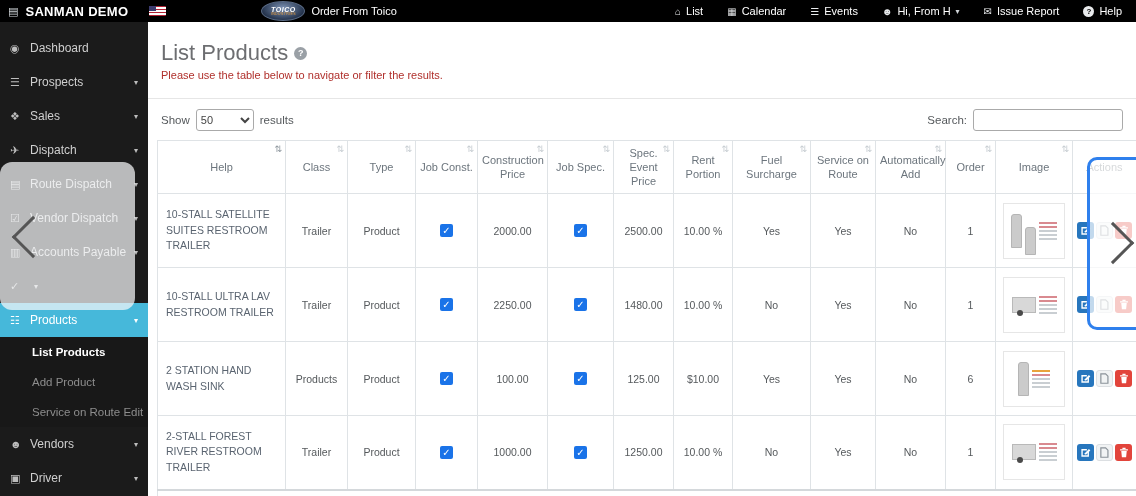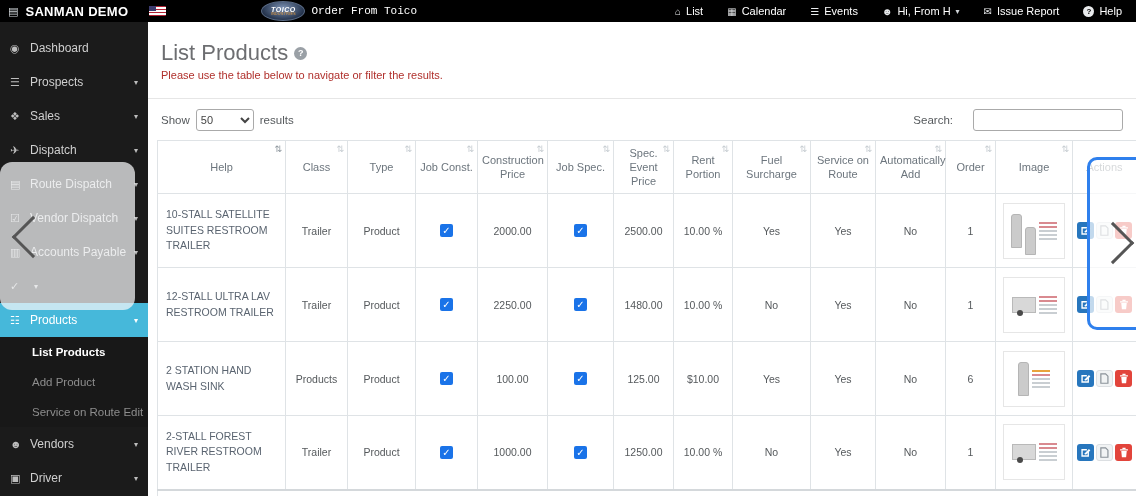--- a/index.html
+++ b/index.html
@@ -14,21 +14,21 @@
   .tb-brand { font-weight:bold; font-size:13px; letter-spacing:.3px; }
   .tb-fileicon { color:#cfd4d8; font-size:11px; }
   .flag { width:17px; height:10px; margin-left:14px; position:relative;
     background:repeating-linear-gradient(#b22234 0 1.5px,#fff 1.5px 3px); border-radius:1px; }
   .flag::after { content:""; position:absolute; left:0; top:0; width:7px; height:5px; background:#3c3b6e; }
   .tb-logo-wrap { display:flex; align-items:center; gap:6px; margin-left:95px; }
   .toico-oval { width:44px; height:20px; border-radius:50%; background:radial-gradient(ellipse at 50% 35%, #7d93b5 0%, #27364f 70%, #121b2b 100%);
     border:1px solid #5a6b85; display:flex; flex-direction:column; align-items:center; justify-content:center; line-height:1; }
   .toico-oval .t1 { font-size:7px; font-weight:bold; font-style:italic; color:#fff; letter-spacing:.5px; }
   .toico-oval .t2 { font-size:3.5px; color:#f0a13c; letter-spacing:.4px; }
-  .tb-order { font-size:11px;font-family:Liberation Mono, monospace; }
+  .tb-order { font-size:11px; }
   .tb-right { margin-left:auto; display:flex; align-items:center; gap:24px; padding-right:14px; }
   .tb-item { display:flex; align-items:center; gap:5px; cursor:pointer; white-space:nowrap; }
   .tb-ico { font-size:10px; color:#e8eaec; }
   .help-circ { width:11px; height:11px; border-radius:50%; background:#e8eaec; color:#000;
     font-size:8px; font-weight:bold; display:flex; align-items:center; justify-content:center; }
   .caret { font-size:8px; color:#cfd4d8; }
 
   
   .sidebar { position:absolute; left:0; top:22px; width:148px; height:474px; background:#1b1b1b; z-index:4; }
   .sb-item { height:34px; display:flex; align-items:center; padding:0 10px 0 10px; color:#cfcfcf;
@@ -48,21 +48,21 @@
   .page-head { padding:18px 0 0 13px; }
   .page-title { font-size:22px; color:#6d6e71; display:flex; align-items:center; gap:6px; }
   .q-circ { width:13px; height:13px; border-radius:50%; background:#9aa0a6; color:#fff; font-size:9px;
     font-weight:bold; display:flex; align-items:center; justify-content:center; }
   .page-sub { color:#b0302c; font-size:11px; margin-top:3px; }
   .rule { border:none; border-top:1px solid #e6e6e6; margin-top:17px; }
 
   .controls { display:flex; align-items:center; margin:10px 13px 0 13px; font-size:11.5px; color:#55595c; }
   .len-select { margin:0 6px; width:58px; height:22px; font-size:11px; color:#444;
     border:1px solid #aaa; border-radius:3px; background:#fff; }
-  .search-wrap { margin-left:auto; display:flex; align-items:center; gap:20px; }
+  .search-wrap { margin-left:auto; display:flex; align-items:center; gap:6px; }
   .search-input { width:150px; height:22px; border:1px solid #aaa; border-radius:3px; padding:0 5px; font-size:11px; }
 
   
   table.grid { border-collapse:collapse; table-layout:fixed; width:979px; margin:9px 0 0 9px;
     font-size:10.5px; color:#55595c; }
   .grid th,.grid td { border:1px solid #dfe3e6; text-align:center; vertical-align:middle; padding:3px 4px; }
   .grid th { color:#6c757d; font-weight:400; font-size:11px; position:relative; height:53px; line-height:1.3; }
   .sort { position:absolute; top:3px; right:3px; font-size:9px; color:#c6ccd1; }
   .sort.on { color:#8d969d; }
   .grid td { height:74px; }
@@ -317,21 +317,21 @@
               <span class="abtn del">
                   <svg width="10" height="11" viewBox="0 0 12 14">
                     <path fill="#fff" d="M1 3h10v1.5H1zM4 1h4v1.5H4zM2.5 5h7l-.8 8H3.3z"></path>
                   </svg>
                 </span>
             </div>
           </td>
         </tr>
 
         <tr>
-          <td class="name">12-STALL ULTRA LAV RESTROOM TRAILER</td>
+          <td class="name">10-STALL ULTRA LAV RESTROOM TRAILER</td>
           <td>Trailer</td>
           <td>Product</td>
           <td>
               <div class="cbx">✓</div>
             </td>
           <td>2250.00</td>
           <td>
               <div class="cbx">✓</div>
             </td>
           <td>1480.00</td>

